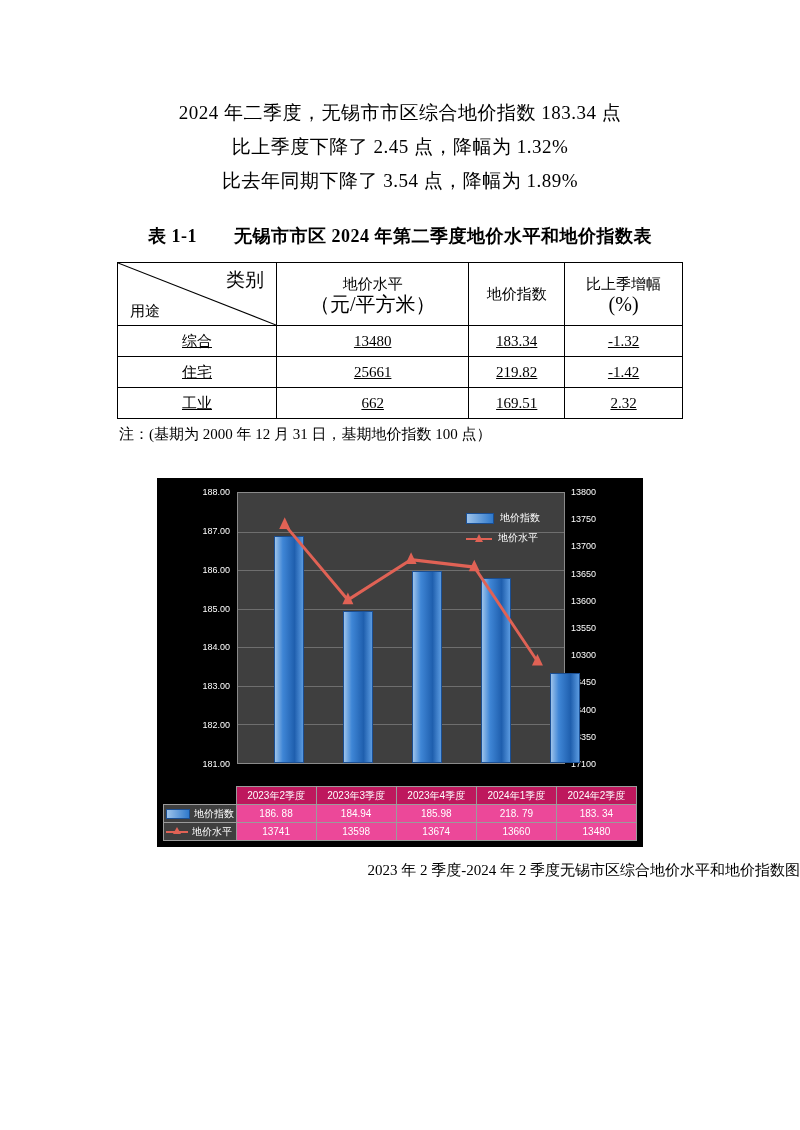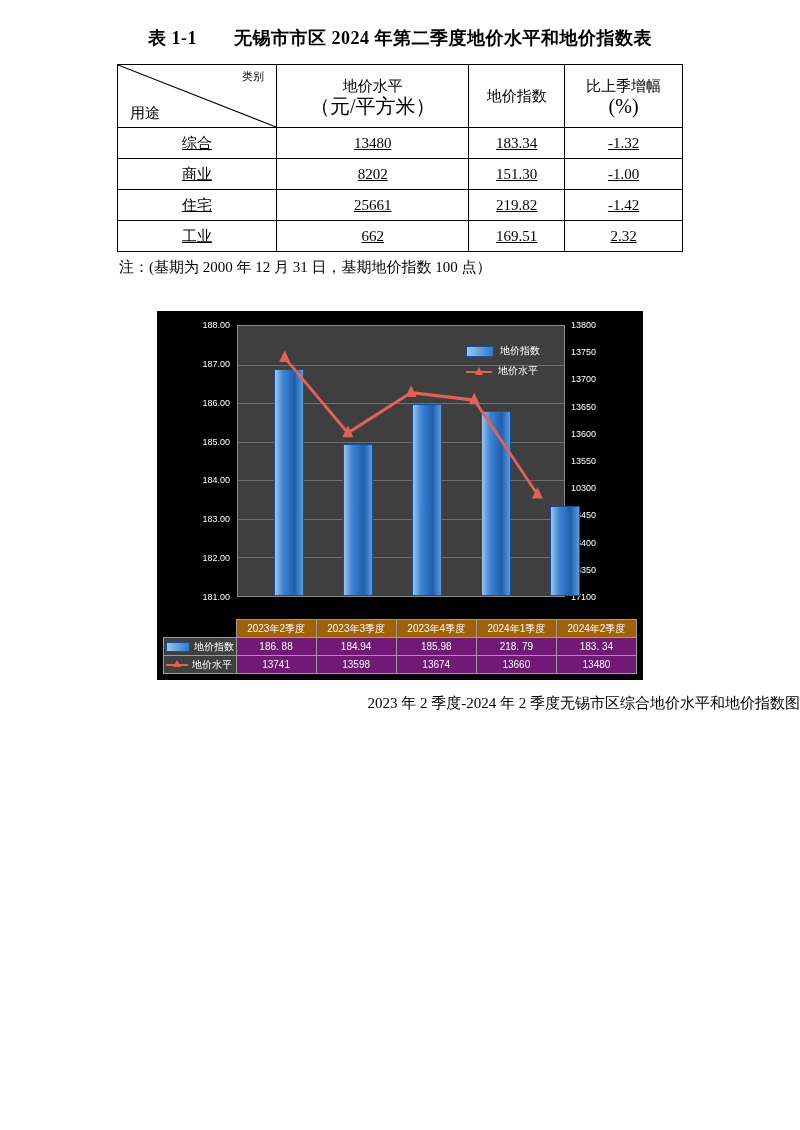--- a/index.html
+++ b/index.html
@@ -68,21 +68,21 @@
   }
   .hdr-corner .diag {
     position: absolute;
     left: 0; top: 0;
     width: 100%; height: 100%;
   }
   .hdr-corner .cat {
     position: absolute;
     right: 12px;
     top: 4px;
-    font-size: 11px;
+    font-size: 19px;
   }
   .hdr-corner .use {
     position: absolute;
     left: 12px;
     bottom: 4px;
     font-size: 15px;
   }
   .hdr-cell {
     height: 56px;
     line-height: 20px;
@@ -229,24 +229,24 @@
     font-size: 10px;
     color: #ffffff;
     font-family: "Liberation Sans", sans-serif;
     table-layout: fixed;
   }
   .chart-table td {
     border: 1px solid #9b9b9b;
     text-align: center;
     height: 17px;
     padding: 0;
-    background: #701a75;
+    background: #ec4899;
   }
   .chart-table td.catrow {
-    background: #a16207;
+    background: #be185d;
   }
   .chart-table td.keycell {
     width: 74px;
     background: #3f3f3f;
     text-align: left;
     padding-left: 2px;
     white-space: nowrap;
   }
   .chart-table td.spacer {
     border: none;
@@ -290,20 +290,25 @@
     margin-top: 14px;
     text-align: right;
     font-size: 15px;
   }
 </style>
 </head>
 <body>
 
 <div class="page">
 
+  <div class="headlines">
+    <div class="headline">2024 年二季度，无锡市市区综合地价指数 183.34 点</div>
+    <div class="headline">比上季度下降了 2.45 点，降幅为 1.32%</div>
+    <div class="headline">比去年同期下降了 3.54 点，降幅为 1.89%</div>
+  </div>
 
   <div class="table-caption">表 1-1　　无锡市市区 2024 年第二季度地价水平和地价指数表</div>
 
   <div class="table-wrap">
     <table class="data">
       <tbody>
           <tr>
         <td class="hdr-corner">
           <svg class="diag" viewBox="0 0 158 56" preserveAspectRatio="none">
             <line x1="0" y1="0" x2="158" y2="56" stroke="#000" stroke-width="1"></line>
@@ -321,26 +326,20 @@
           <span class="sub">(%)</span>
         </td>
       </tr>
       <tr>
         <td class="body-cell">综合</td>
         <td class="body-cell">13480</td>
         <td class="body-cell">183.34</td>
         <td class="body-cell">-1.32</td>
       </tr>
       <tr>
-        <td class="body-cell">商业</td>
-        <td class="body-cell">8202</td>
-        <td class="body-cell">151.30</td>
-        <td class="body-cell">-1.00</td>
-      </tr>
-      <tr>
         <td class="body-cell">住宅</td>
         <td class="body-cell">25661</td>
         <td class="body-cell">219.82</td>
         <td class="body-cell">-1.42</td>
       </tr>
       <tr>
         <td class="body-cell">工业</td>
         <td class="body-cell">662</td>
         <td class="body-cell">169.51</td>
         <td class="body-cell">2.32</td>

